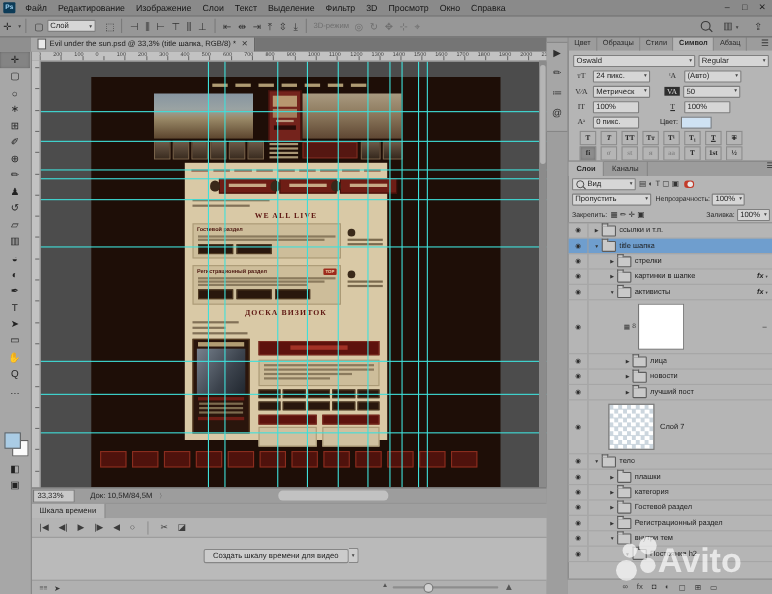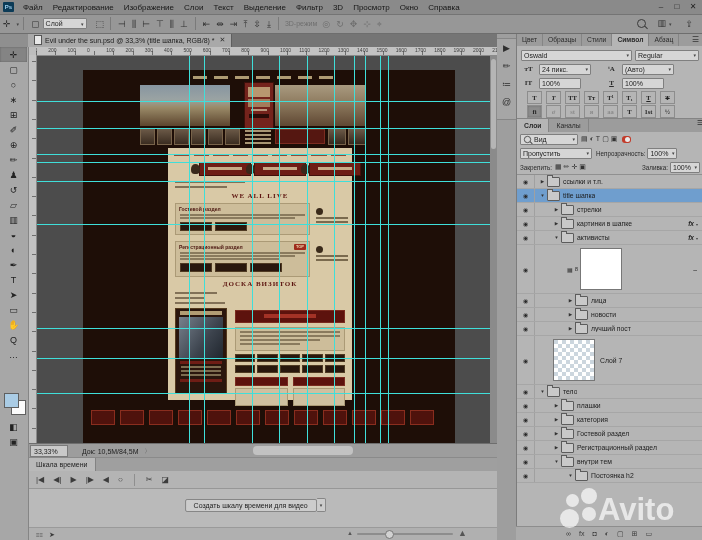--- a/index.html
+++ b/index.html
@@ -135,21 +135,21 @@
   
   #rightdock{left:497px;top:33px;width:205px;height:507px;background:#9e9e9e;z-index:28}
   #dock-strip{position:absolute;left:0;top:5px;width:19px;height:80px;background:#a6a6a6;border:1px solid #868686;border-left:none}
   #dock-strip span{display:flex;justify-content:center;align-items:center;height:18px;font-size:9px;color:#2e2e2e}
   #panels{position:absolute;left:19px;top:0;width:186px;height:507px;background:#b5b5b5;border-left:1px solid #7c7c7c}
   #panel-tabs{height:13px;background:#9c9c9c;display:flex;font-size:6.7px;color:#2b2b2b}
   #panel-tabs .pt{padding:0 5px;display:flex;align-items:center;border-right:1px solid #858585}
   #panel-tabs .pt.active{background:#b5b5b5;font-weight:bold}
   #panel-tabs .pmenu{margin-left:auto;padding:0 4px;display:flex;align-items:center;font-size:8px;color:#333}
   .crow{position:relative;height:14px;display:flex;align-items:center;padding:0 4px;gap:3px;font-size:7px;color:#1e1e1e}
-  .cico{font-size:7px;font-weight:bold;color:#2d2d2d;font-family:"Liberation Serif",serif;width:15px;text-align:center}
+  .cico{font-size:7px;font-weight:normal;color:#2d2d2d;font-family:"Liberation Serif",serif;width:15px;text-align:center}
   .cfield{flex:1}
   .tbtn{width:13px;height:11px;background:#b5b5b5;border:1px solid #8d8d8d;display:flex;align-items:center;justify-content:center;
         font-size:6.5px;font-family:"Liberation Serif",serif;font-weight:bold;color:#222;margin-right:1px}
   .tbtn.on{background:#8d8d8d;box-shadow:inset 0 0 2px #666}
   .tbtn.dim{color:#8a8a8a}
   #color-swatch{width:26px;height:9px;background:#cfe2f3;border:1px solid #777}
   
   #layers-tabs{height:13px;background:#9c9c9c;display:flex;font-size:6.8px;color:#2b2b2b;border-top:1px solid #848484}
   #layers-tabs .pt{padding:0 7px;display:flex;align-items:center;border-right:1px solid #858585}
   #layers-tabs .pt.active{background:#b5b5b5;font-weight:bold}
@@ -595,28 +595,48 @@
           <span>24 пикс.</span>
             <span class="car">▾</span>
           </span>
         <span class="cico" style="margin-left:10px">ᵗA</span>
         <span class="field" style="width:52px">
           <span>(Авто)</span>
             <span class="car">▾</span>
           </span>
       </div>
       <div class="crow">
+        <span class="cico">V∕A</span>
+        <span class="field" style="width:52px">
+          <span>Метрическ</span>
+            <span class="car">▾</span>
+          </span>
+        <span class="cico" style="margin-left:10px;background:#2e2e2e;color:#ddd;width:14px">VA</span>
+        <span class="field" style="width:52px">
+          <span>50</span>
+            <span class="car">▾</span>
+          </span>
+      </div>
+      <div class="crow">
         <span class="cico">ΙT</span>
         <span class="field" style="width:42px">
           <span>100%</span>
           </span>
         <span class="cico" style="margin-left:20px;text-decoration:underline">T</span>
         <span class="field" style="width:42px">
           <span>100%</span>
           </span>
+      </div>
+      <div class="crow">
+        <span class="cico">Aᵃ</span>
+        <span class="field" style="width:42px">
+          <span>0 пикс.</span>
+          </span>
+        <span style="margin-left:16px;font-size:6.5px">Цвет:</span>
+        <span id="color-swatch"></span>
       </div>
       <div class="crow" id="style-btn-row" style="padding-left:10px">
           <span class="tbtn">T</span>
           <span class="tbtn" style="font-style: italic;">T</span>
           <span class="tbtn">TT</span>
           <span class="tbtn">Tт</span>
           <span class="tbtn">T¹</span>
           <span class="tbtn">T₁</span>
           <span class="tbtn" style="text-decoration: underline;">T</span>
           <span class="tbtn" style="text-decoration: line-through;">Ŧ</span>

